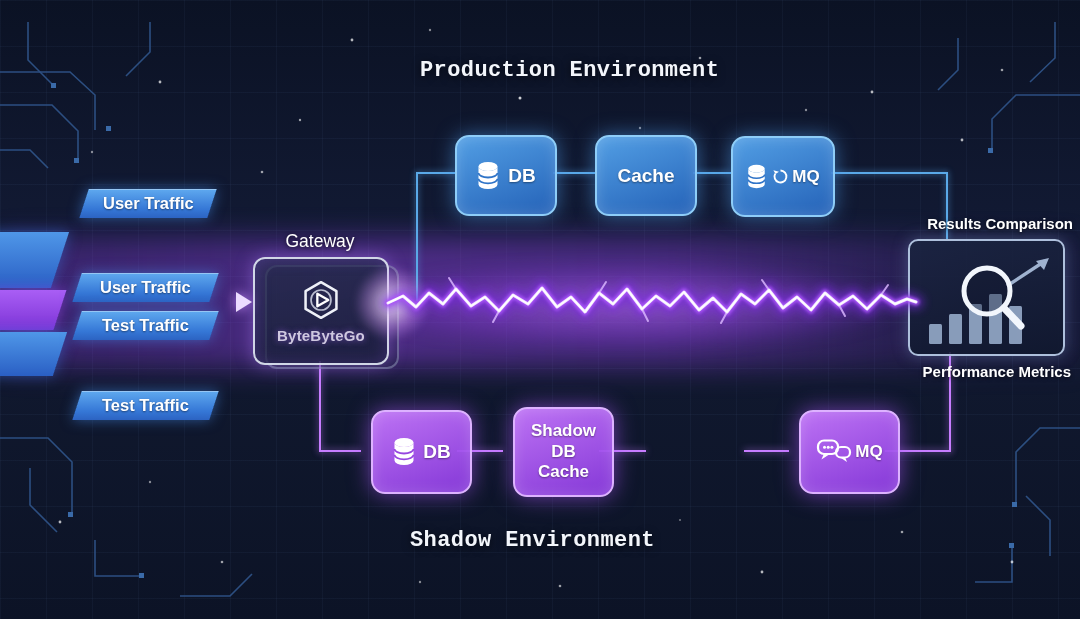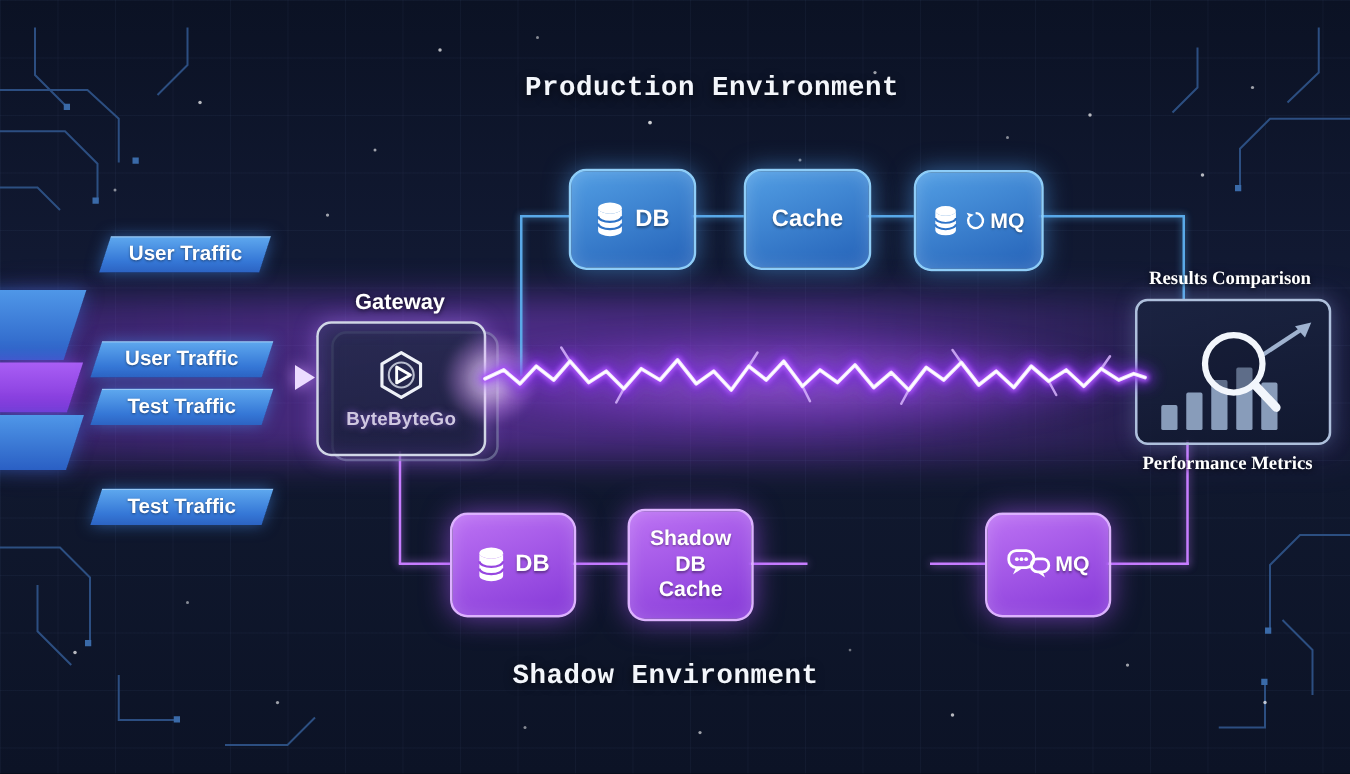--- a/index.html
+++ b/index.html
@@ -54,46 +54,46 @@
   .prod-node .lbl, .shadow-node .lbl{color:#fff;font-weight:bold;text-shadow:0 1px 2px rgba(0,0,0,0.4);}
   .prod-node .lbl{font-size:19px;}
   .node-col{display:flex;flex-direction:row;align-items:center;gap:3px;}
   .icon-row{display:flex;align-items:center;gap:5px;}
 
   
   .shadow-node{position:absolute;z-index:5;border-radius:14px;
     background:linear-gradient(160deg,rgba(196,118,252,0.96),rgba(140,58,226,0.94));
     border:2px solid #ddb2ff;color:#9646e0;
     box-shadow:0 0 22px rgba(170,85,250,0.6), inset 0 0 14px rgba(255,255,255,0.18);
-    display:flex;align-items:center;justify-content:center;gap:7px;text-align:center;}
+    display:flex;align-items:center;justify-content:center;gap:7px;text-align:center;margin-left:11px;}
   .shadow-node .lbl{font-size:17px;line-height:1.22;}
   .lbl-narrow{display:block;width:68px;margin:0 auto;}
 
   
   .gw-ghost{position:absolute;left:265px;top:265px;width:130px;height:100px;z-index:4;border-radius:12px;
     border:2px solid rgba(165,175,205,0.45);background:rgba(20,28,52,0.35);}
   .gateway{position:absolute;left:253px;top:257px;width:132px;height:104px;z-index:5;border-radius:12px;
     background:linear-gradient(170deg,rgba(38,46,78,0.72),rgba(24,30,56,0.78));
     border:2px solid rgba(228,234,248,0.9);
     box-shadow:0 0 18px rgba(180,130,255,0.45), inset 0 0 16px rgba(150,90,240,0.25);
     display:flex;flex-direction:column;align-items:center;justify-content:center;gap:6px;}
   #gateway-label{position:absolute;left:255px;top:231px;width:130px;z-index:6;text-align:center;
-    font-weight:bold;font-size:17.5px;color:#fff;text-shadow:0 1px 4px rgba(0,0,0,0.7);}
+    font-weight:normal;font-size:17.5px;color:#fff;text-shadow:0 1px 4px rgba(0,0,0,0.7);}
   .brand{font-weight:bold;font-size:15px;letter-spacing:.2px;color:#cfc8e0;text-shadow:0 0 6px rgba(170,110,255,0.6);}
   .arrow-into-gw{position:absolute;left:236px;top:292px;z-index:6;width:0;height:0;
     border-left:16px solid #ecdcff;border-top:10px solid transparent;border-bottom:10px solid transparent;
     filter:drop-shadow(0 0 6px rgba(200,140,255,0.9));}
 
   
   .results-box{position:absolute;left:908px;top:239px;width:153px;height:113px;z-index:5;border-radius:10px;
     background:linear-gradient(170deg,rgba(26,36,64,0.85),rgba(16,24,46,0.9));
     border:2px solid #aec0dc;box-shadow:0 0 16px rgba(140,170,220,0.35);
     display:flex;align-items:center;justify-content:center;}
-  .results-label{position:absolute;z-index:7;width:178px;text-align:center;font-weight:bold;font-size:15px;color:#fff;
-    text-shadow:0 1px 4px rgba(0,0,0,0.7);font-family:Liberation Serif, serif;}
+  .results-label{position:absolute;z-index:7;width:178px;text-align:right;font-weight:bold;font-size:15px;color:#fff;
+    text-shadow:0 1px 4px rgba(0,0,0,0.7);}
   #results-title{left:895px;top:215px;}
   #results-subtitle{left:893px;top:363px;}
 
   .lightning{position:absolute;inset:0;z-index:6;pointer-events:none;}
   .hidden-defs{position:absolute;width:0;height:0;overflow:hidden;}
   .ic{display:block;}
 </style>
 </head>
 <body>
 

